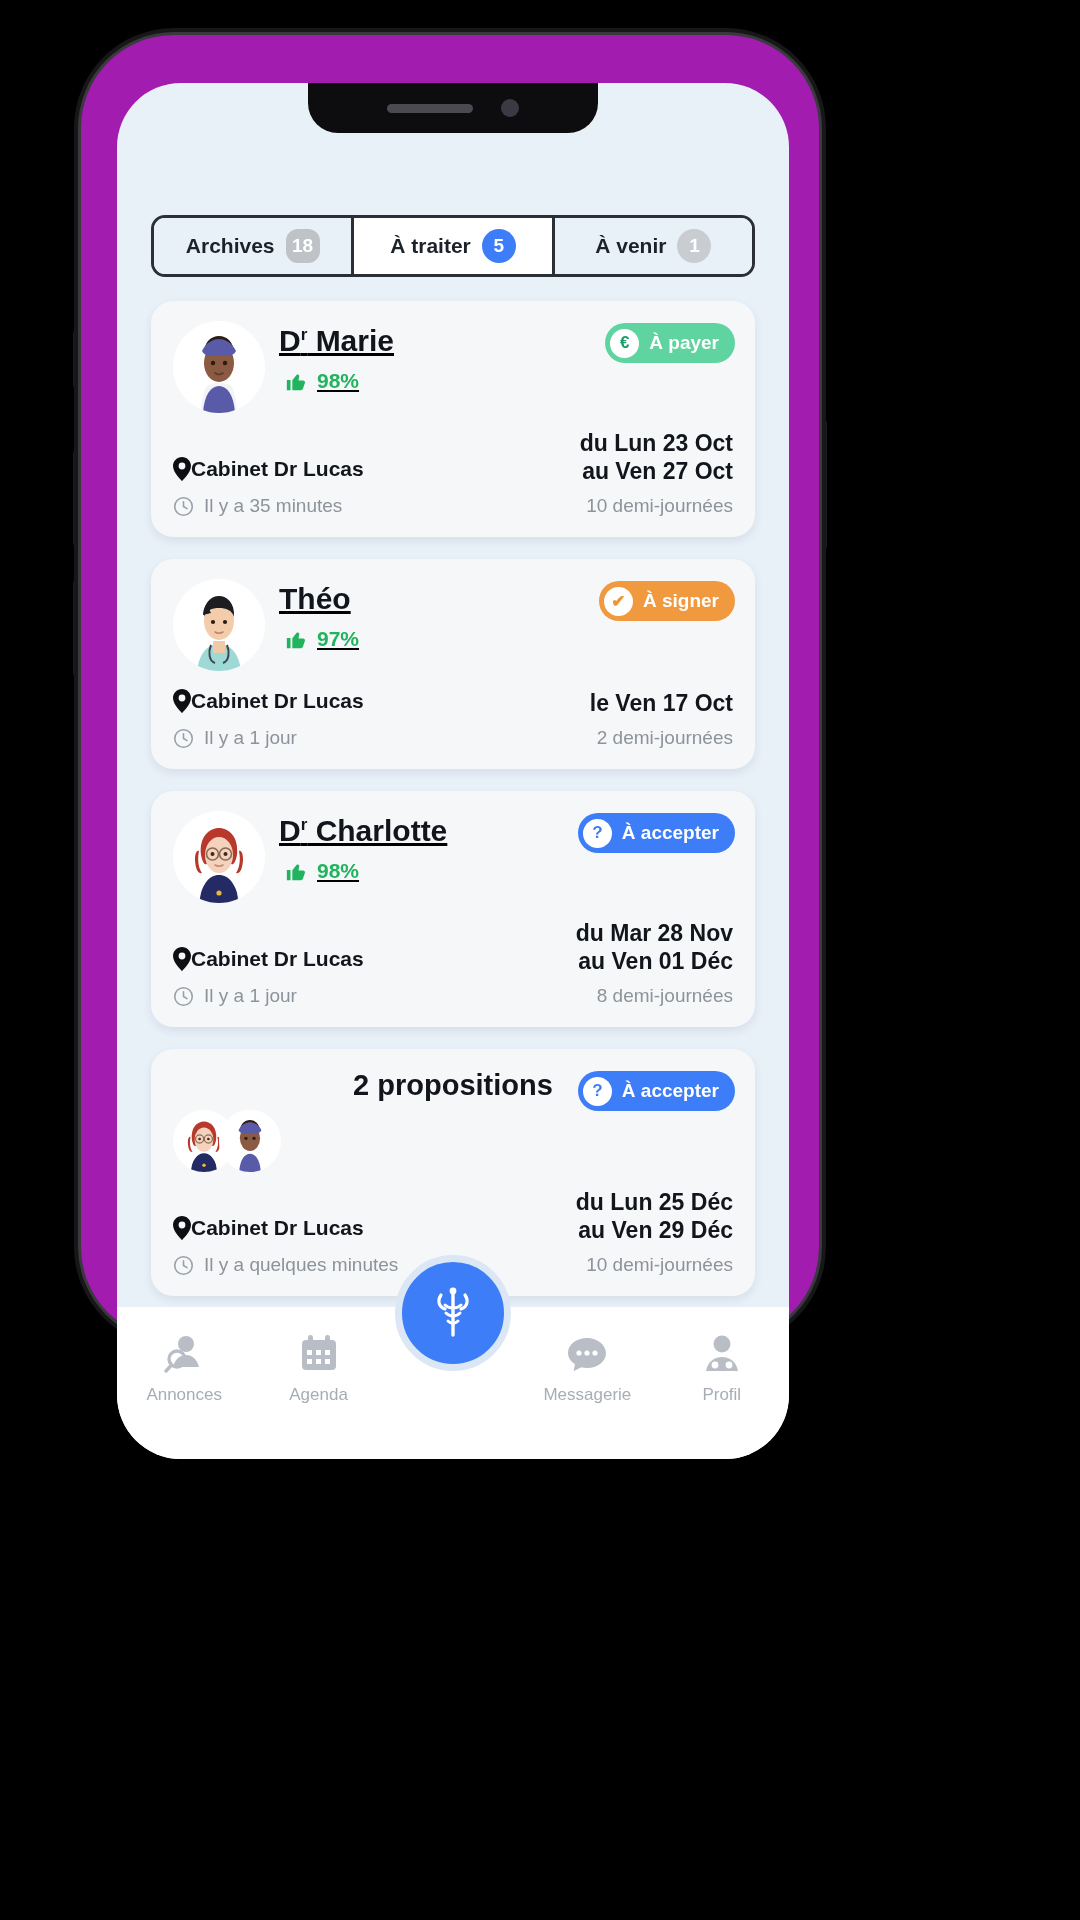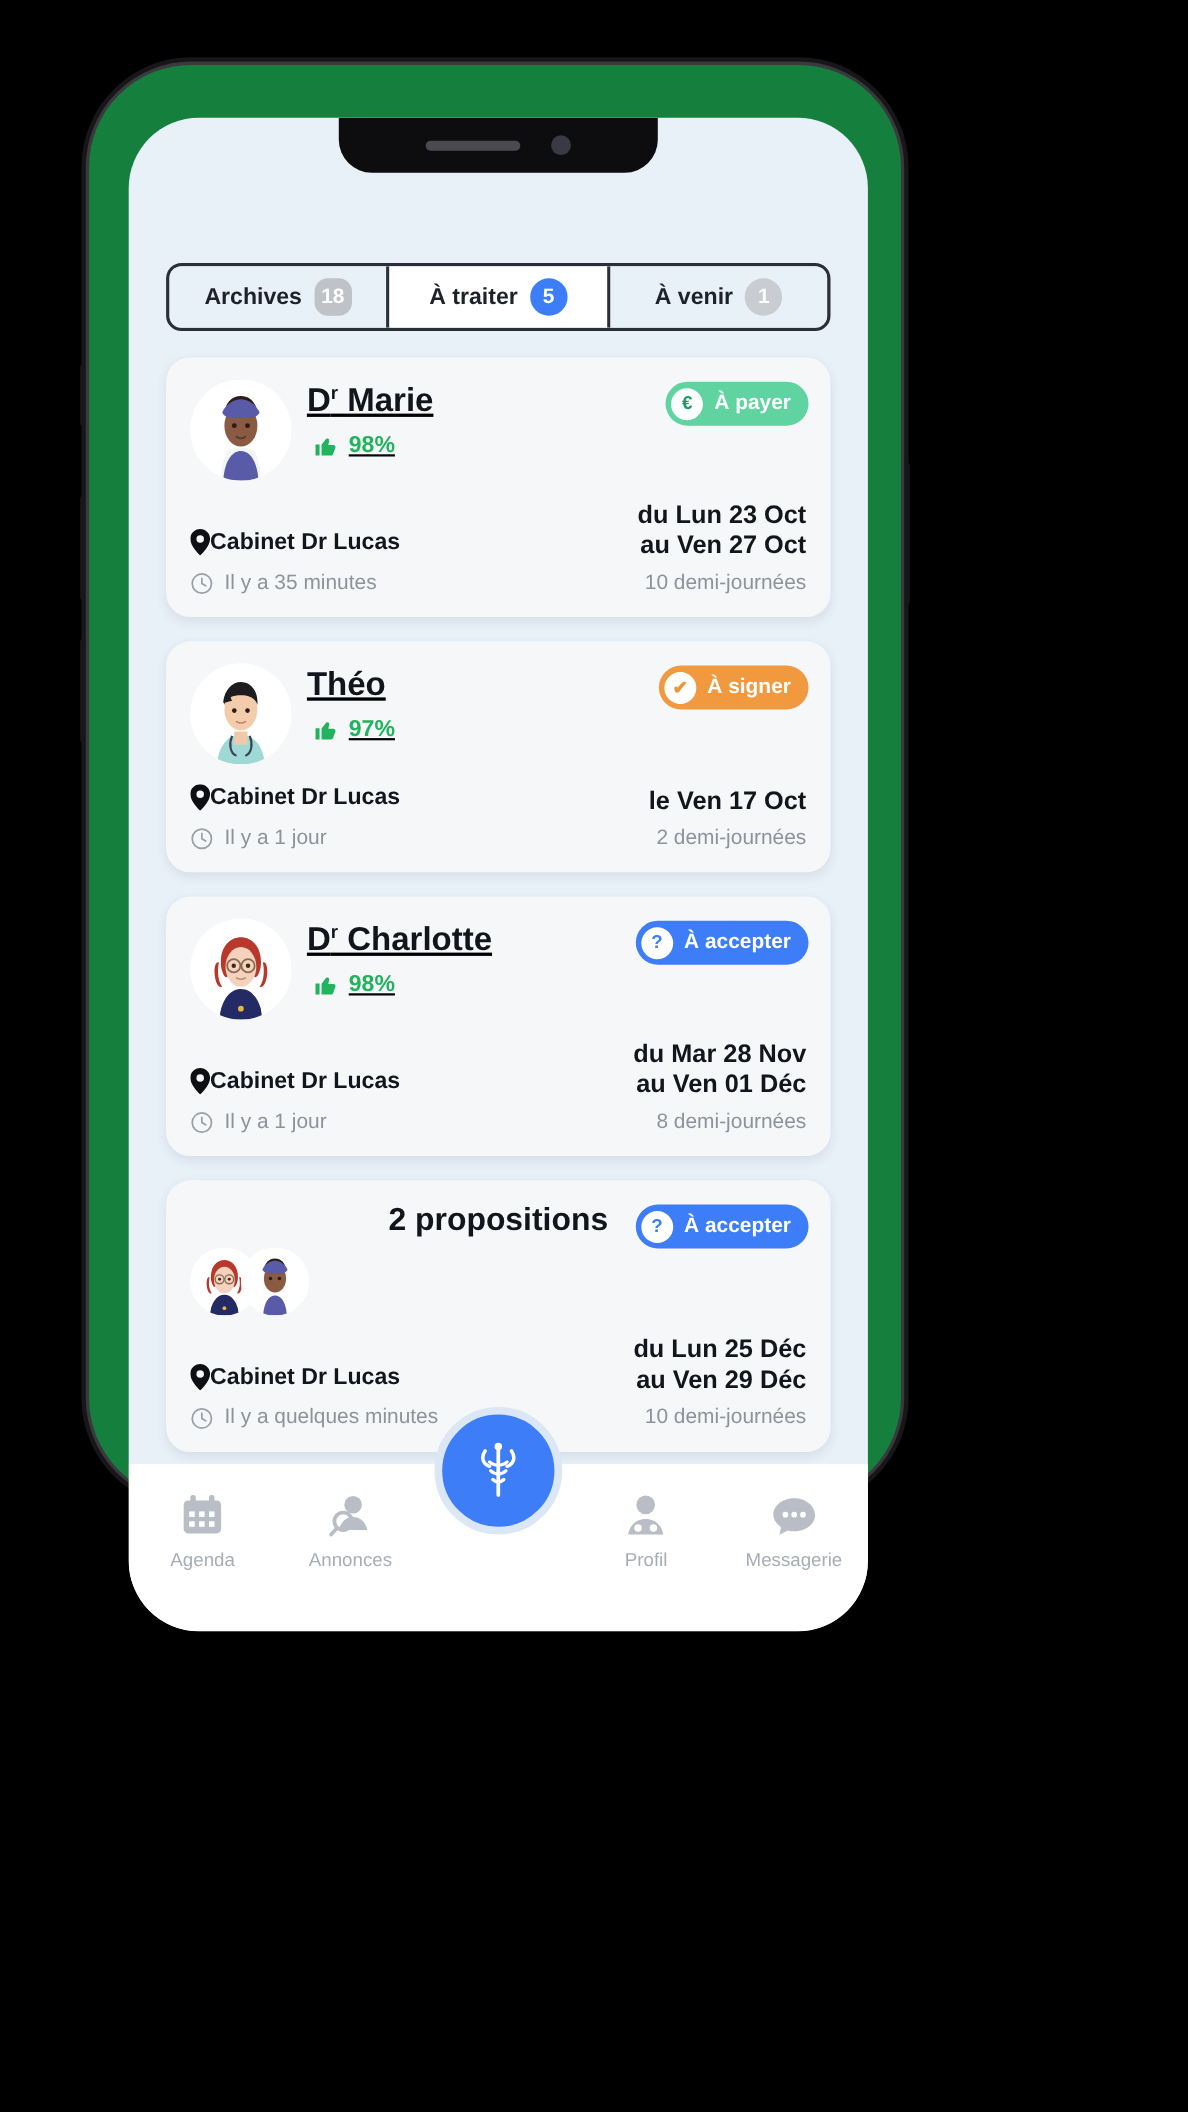--- a/index.html
+++ b/index.html
@@ -9,25 +9,24 @@
     font-family: "Liberation Sans", sans-serif;
     overflow: hidden;
   }
   .stage { position: relative; width: 1080px; height: 1920px; background: #000; }
 
   
   .phone-frame {
     position: absolute;
     left: 78px; top: 32px;
     width: 744px; height: 1311px;
-    background: #15803d;
+    background: #a21caf;
     border-radius: 96px;
     border: 3px solid #3a3a3e;
     box-shadow: 0 0 0 4px #17171a;
-    margin-top: 24px;
   }
   .phone-screen {
     position: absolute;
     left: 36px; top: 48px;
     width: 672px; height: 1376px;
     background: #e8f0f8;
     border-radius: 64px;
     overflow: hidden;
   }
   .notch {
@@ -467,66 +466,66 @@
               <circle cx="14" cy="26" r="7" fill="none" stroke="#ffffff" stroke-width="3"></circle>
               <path d="M9 31 4 36" stroke="#ffffff" stroke-width="3" stroke-linecap="round"></path>
             </svg>
             <span>Créer une annonce</span>
           </button>
         </div>
 
         <div class="bottom-nav">
           <div class="nav-item">
             <svg viewBox="0 0 44 44">
+              <circle cx="24" cy="13" r="8" fill="#b9bec6"></circle>
+              <path d="M11 36c2-8 7-12 13-12s11 4 13 12z" fill="#b9bec6"></path>
+              <circle cx="15" cy="28" r="8" fill="none" stroke="#b9bec6" stroke-width="3.4"></circle>
+              <path d="M9.5 34 4 40" stroke="#b9bec6" stroke-width="3.4" stroke-linecap="round"></path>
+            </svg>
+            <span class="nav-label">Annonces</span>
+          </div>
+
+          <div class="nav-item">
+            <svg viewBox="0 0 44 44">
               <rect x="5" y="9" width="34" height="30" rx="4" fill="#b9bec6"></rect>
               <rect x="11" y="4" width="5" height="9" rx="2.4" fill="#b9bec6"></rect>
               <rect x="28" y="4" width="5" height="9" rx="2.4" fill="#b9bec6"></rect>
               <rect x="10" y="19" width="5" height="5" fill="#ffffff"></rect>
               <rect x="19" y="19" width="5" height="5" fill="#ffffff"></rect>
               <rect x="28" y="19" width="5" height="5" fill="#ffffff"></rect>
               <rect x="10" y="28" width="5" height="5" fill="#ffffff"></rect>
               <rect x="19" y="28" width="5" height="5" fill="#ffffff"></rect>
               <rect x="28" y="28" width="5" height="5" fill="#ffffff"></rect>
             </svg>
             <span class="nav-label">Agenda</span>
           </div>
 
-          <div class="nav-item">
-            <svg viewBox="0 0 44 44">
-              <circle cx="24" cy="13" r="8" fill="#b9bec6"></circle>
-              <path d="M11 36c2-8 7-12 13-12s11 4 13 12z" fill="#b9bec6"></path>
-              <circle cx="15" cy="28" r="8" fill="none" stroke="#b9bec6" stroke-width="3.4"></circle>
-              <path d="M9.5 34 4 40" stroke="#b9bec6" stroke-width="3.4" stroke-linecap="round"></path>
-            </svg>
-            <span class="nav-label">Annonces</span>
-          </div>
-
           <div class="nav-item" style="visibility:hidden">
             <svg viewBox="0 0 44 44"></svg>
               <span class="nav-label"></span>
+          </div>
+
+          <div class="nav-item">
+            <svg viewBox="0 0 44 44">
+              <path d="M22 7C11.5 7 3 13.6 3 21.8c0 4.6 2.7 8.7 7 11.4l-1.4 7 7.6-3.9c1.8.5 3.8.8 5.8.8 10.5 0 19-6.6 19-14.8S32.5 7 22 7z" fill="#b9bec6"></path>
+              <circle cx="14" cy="22" r="2.6" fill="#ffffff"></circle>
+              <circle cx="22" cy="22" r="2.6" fill="#ffffff"></circle>
+              <circle cx="30" cy="22" r="2.6" fill="#ffffff"></circle>
+            </svg>
+            <span class="nav-label">Messagerie</span>
           </div>
 
           <div class="nav-item">
             <svg viewBox="0 0 44 44">
               <circle cx="22" cy="13" r="8.5" fill="#b9bec6"></circle>
               <path d="M6 40c1.6-9 8-14 16-14s14.4 5 16 14z" fill="#b9bec6"></path>
               <circle cx="15" cy="34" r="3.4" fill="#ffffff"></circle>
               <circle cx="29" cy="34" r="3.4" fill="#ffffff"></circle>
             </svg>
             <span class="nav-label">Profil</span>
-          </div>
-
-          <div class="nav-item">
-            <svg viewBox="0 0 44 44">
-              <path d="M22 7C11.5 7 3 13.6 3 21.8c0 4.6 2.7 8.7 7 11.4l-1.4 7 7.6-3.9c1.8.5 3.8.8 5.8.8 10.5 0 19-6.6 19-14.8S32.5 7 22 7z" fill="#b9bec6"></path>
-              <circle cx="14" cy="22" r="2.6" fill="#ffffff"></circle>
-              <circle cx="22" cy="22" r="2.6" fill="#ffffff"></circle>
-              <circle cx="30" cy="22" r="2.6" fill="#ffffff"></circle>
-            </svg>
-            <span class="nav-label">Messagerie</span>
           </div>
 
           <div class="nav-center">
             <svg viewBox="0 0 60 60">
               <path d="M30 8v44" stroke="#ffffff" stroke-width="3.4" stroke-linecap="round"></path>
               <circle cx="30" cy="8" r="3.4" fill="#ffffff"></circle>
               <path d="M18 12c-4 6-2 12 4 14M42 12c4 6 2 12-4 14" stroke="#ffffff" stroke-width="3.2" fill="none" stroke-linecap="round"></path>
               <path d="M22 22c4 4 12 4 16 0" stroke="#ffffff" stroke-width="3" fill="none" stroke-linecap="round"></path>
               <path d="M23 30c4 4 10 4 14 0" stroke="#ffffff" stroke-width="3" fill="none" stroke-linecap="round"></path>
               <path d="M25 38c3 3 7 3 10 0" stroke="#ffffff" stroke-width="3" fill="none" stroke-linecap="round"></path>

